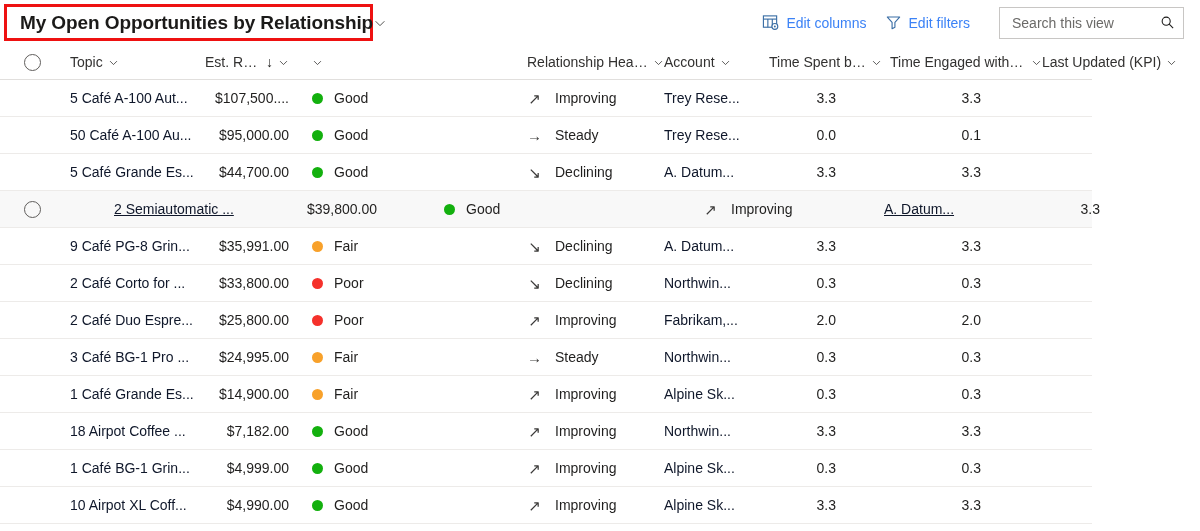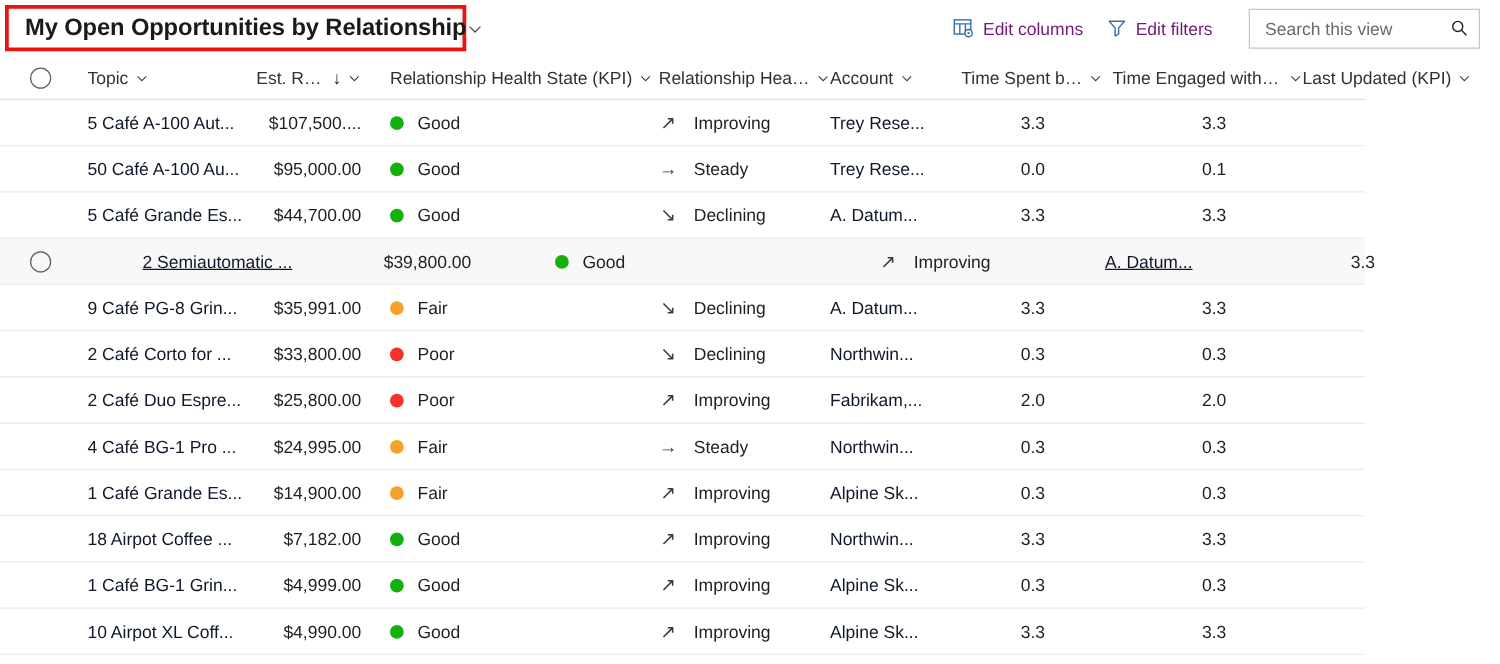--- a/index.html
+++ b/index.html
@@ -53,21 +53,21 @@
     align-items: center;
     gap: 0;
   }
   .cmd-btn {
     display: flex;
     align-items: center;
     gap: 7px;
     height: 32px;
     padding: 0 9px;
     font-size: 14px;
-    color: #701a75;
+    color: #3b82f6;
     cursor: pointer;
     white-space: nowrap;
   }
   .cmd-btn svg { display: block; }
 
   .searchbox {
     margin-left: 20px;
     width: 185px;
     height: 32px;
     border: 1px solid #c8c6c4;
@@ -244,21 +244,20 @@
         <span class="sortarrow">↓</span>
         <span class="hchev">
             <svg width="11" height="11" viewBox="0 0 16 16">
               <path d="M3 6l5 5 5-5" fill="none" stroke="currentColor" stroke-width="1.2"></path>
             </svg>
           </span>
       </span>
     </div>
     <div class="c-kpi">
       <span class="hcell">
-        <span class="label">Relationship Health State (KPI)</span>
         <span class="hchev">
             <svg width="11" height="11" viewBox="0 0 16 16">
               <path d="M3 6l5 5 5-5" fill="none" stroke="currentColor" stroke-width="1.2"></path>
             </svg>
           </span>
       </span>
     </div>
     <div class="c-trend">
       <span class="hcell">
         <span class="label">Relationship Health ...</span>
@@ -457,21 +456,21 @@
         <div class="c-acct">
           <span class="link">Fabrikam,...</span>
         </div>
         <div class="c-time num">2.0</div>
         <div class="c-eng num">2.0</div>
         <div class="c-last"></div>
       </div>
       <div class="grid-row">
         <div class="c-check"></div>
         <div class="c-topic">
-          <span class="link">4 Café BG-1 Pro ...</span>
+          <span class="link">3 Café BG-1 Pro ...</span>
         </div>
         <div class="c-est num">$24,995.00</div>
         <div class="c-kpi">
           <span class="dot" style="background: rgb(248, 161, 42);"></span>
           <span>Fair</span>
         </div>
         <div class="c-trend">
           <span class="trend-ico">→</span>
           <span>Steady</span>
         </div>

